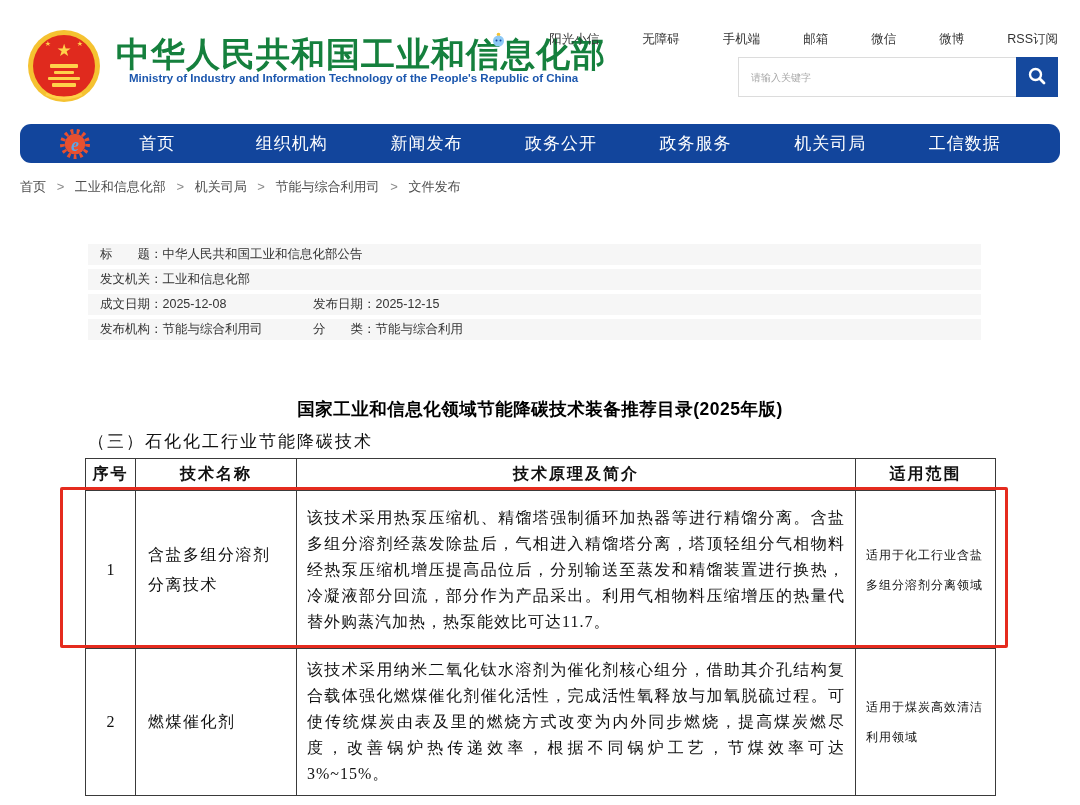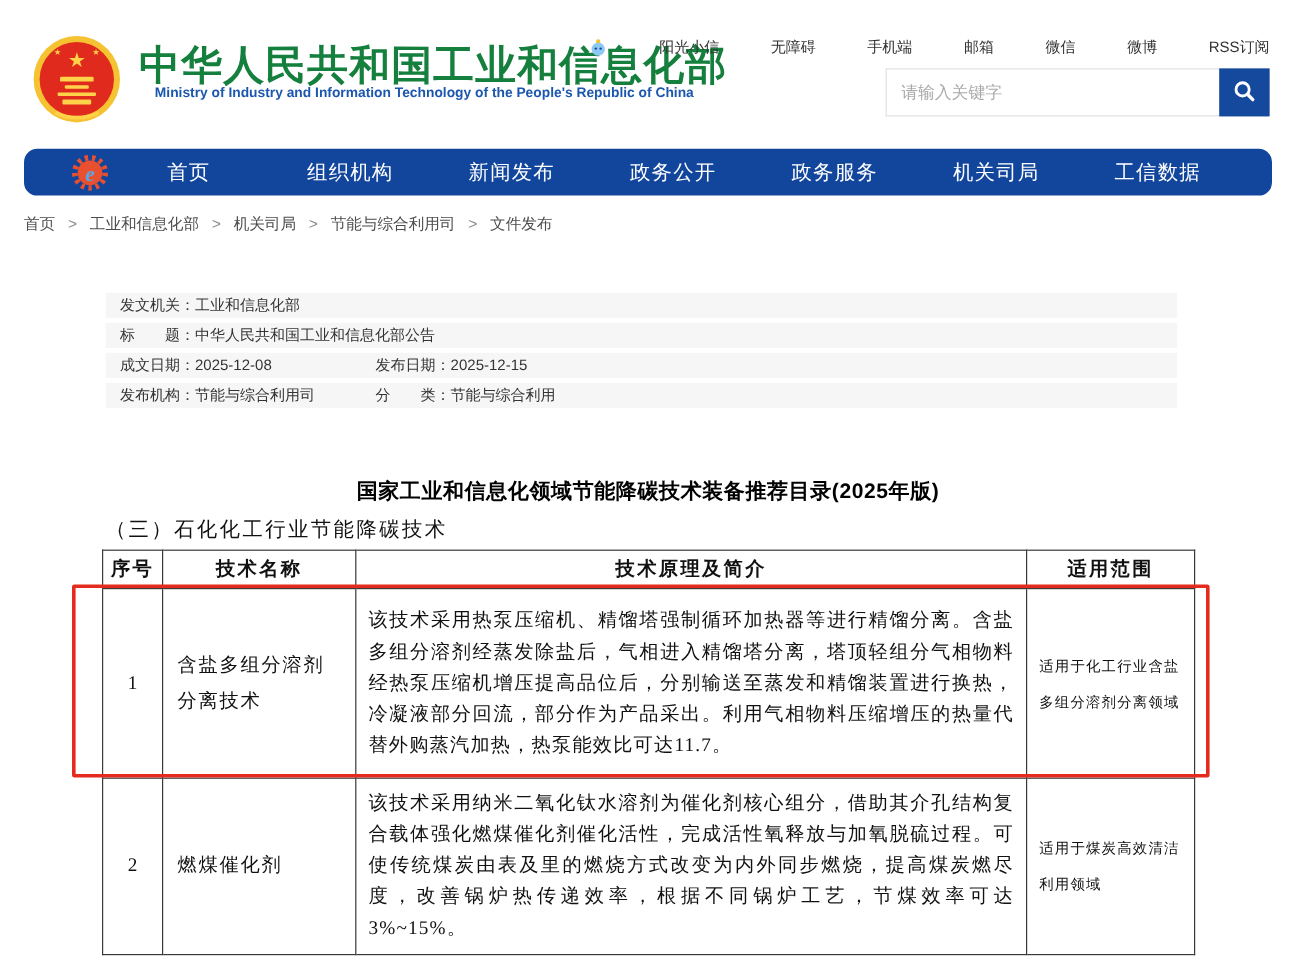--- a/index.html
+++ b/index.html
@@ -27,21 +27,21 @@
     gap:15px; font-size:12.5px; color:#333;
   }
   .quick-links .ql-item { cursor:pointer; white-space:nowrap;margin-left:28px; }
   .ql-icon { width:15px; height:16px; display:inline-block; vertical-align:-3px; }
 
   .search-box {
     position:absolute; top:57px; right:22px; width:320px; height:40px;
     border:1px solid #dcdcdc; display:flex; background:#fff;
   }
   .search-input {
-    flex:1; border:none; outline:none; padding:0 12px; font-size:14px; color:#333;
+    flex:1; border:none; outline:none; padding:0 12px; font-size:10px; color:#333;
     font-family:"Liberation Sans", sans-serif;
   }
   .search-input::placeholder { color:#a9a9a9; }
   .search-btn {
     width:42px; height:40px; margin:-1px -1px -1px 0; border:none; cursor:pointer;
     background:#15499e; display:flex; align-items:center; justify-content:center;
   }
 
   
   .navbar {
@@ -192,24 +192,24 @@
   <span class="sep">&gt;</span>
   <span class="crumb">机关司局</span>
   <span class="sep">&gt;</span>
   <span class="crumb">节能与综合利用司</span>
   <span class="sep">&gt;</span>
   <span class="crumb">文件发布</span>
 </div>
 
 <div class="doc-meta">
   <div class="meta-row">
+    <span class="meta-label">标　　题：</span><span>中华人民共和国工业和信息化部公告</span>
+  </div>
+  <div class="meta-row">
     <span class="meta-label">发文机关：</span><span>工业和信息化部</span>
-  </div>
-  <div class="meta-row">
-    <span class="meta-label">标　　题：</span><span>中华人民共和国工业和信息化部公告</span>
   </div>
   <div class="meta-row">
     <span class="meta-label">成文日期：</span><span>2025-12-08</span>
     <span class="meta-field2">
       <span class="meta-label">发布日期：</span><span>2025-12-15</span>
     </span>
   </div>
   <div class="meta-row">
     <span class="meta-label">发布机构：</span><span>节能与综合利用司</span>
     <span class="meta-field2">

